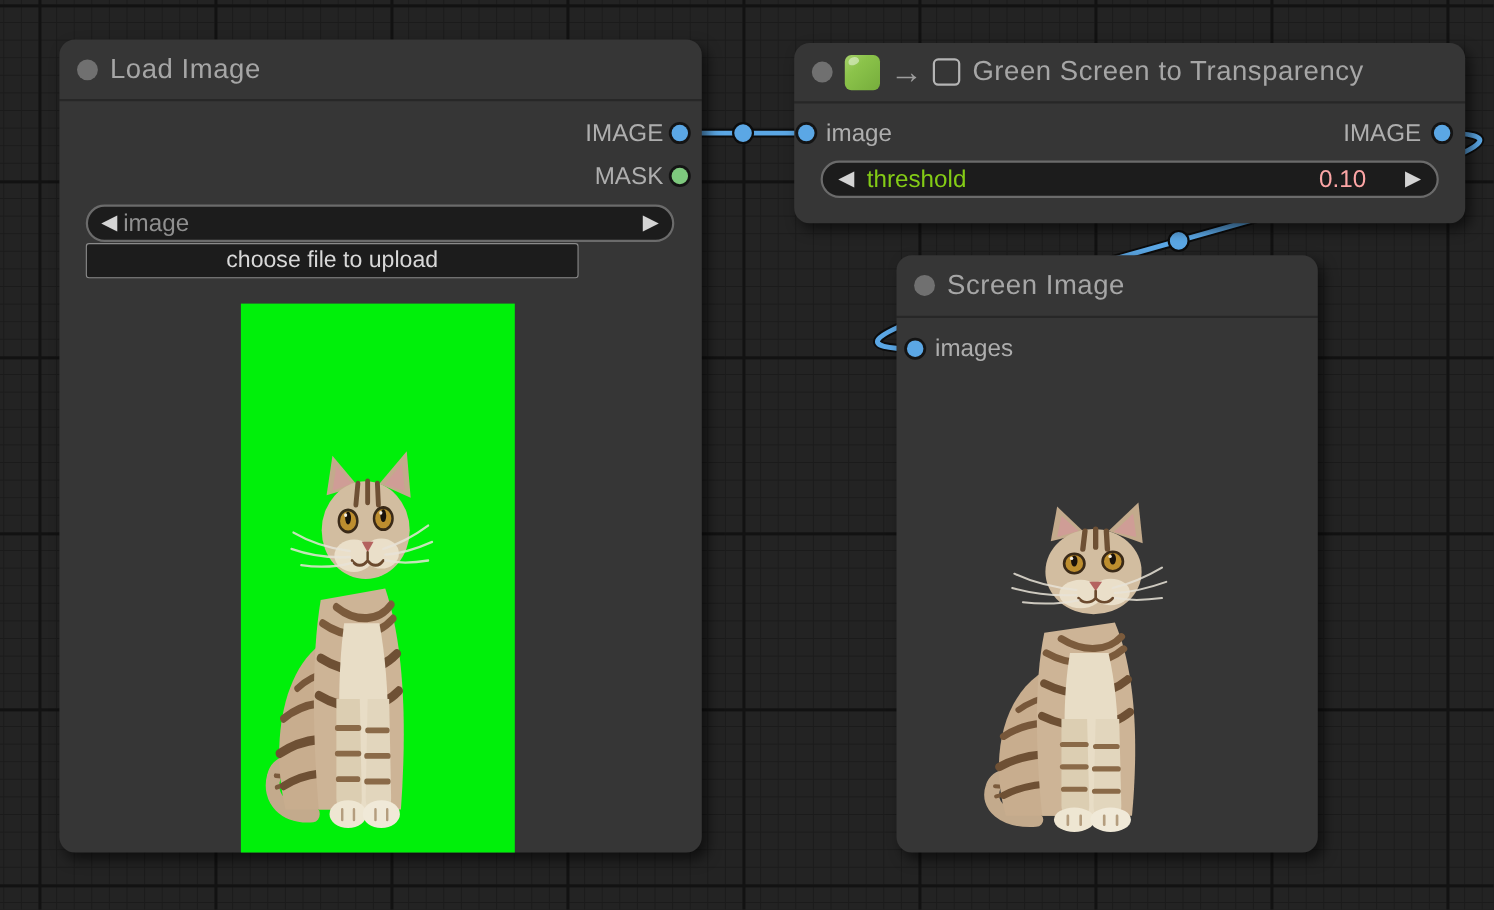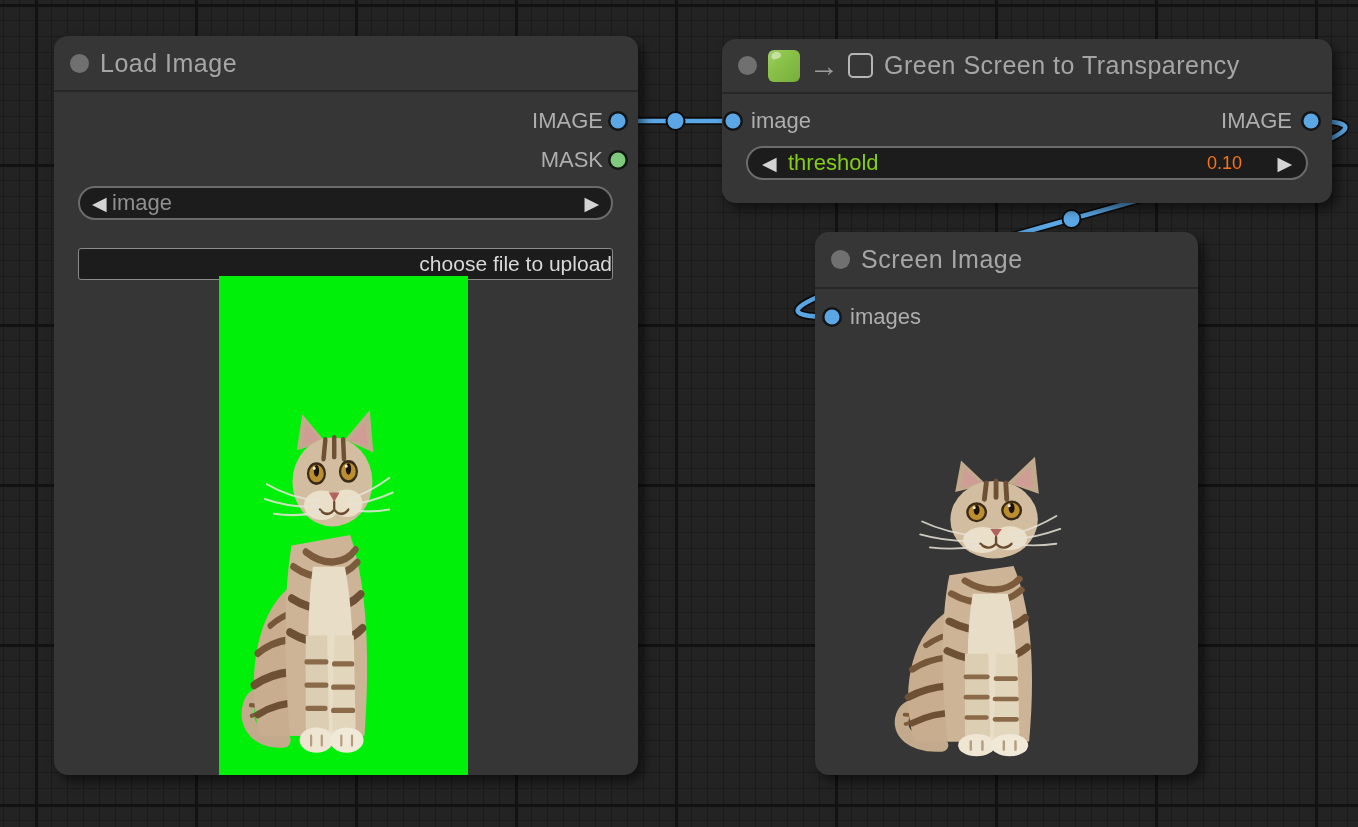--- a/index.html
+++ b/index.html
@@ -67,21 +67,21 @@
     border-radius:3px; height:32px;
     display:flex; align-items:center; justify-content:center;
     color:#d8d8d8; font-size:21px;
   }
   .w-arrow { position:absolute; top:50%; transform:translateY(-50%); color:#d4d4d4; font-size:19px; line-height:1; }
   .w-label { position:absolute; top:50%; transform:translateY(-50%); color:#8f8f8f; font-size:22px; white-space:nowrap; }
   .w-value-center {
     position:absolute; left:0; right:0; top:50%; transform:translateY(-50%);
     text-align:center; color:#e6e6e6; font-size:22px; white-space:nowrap;
   }
-  .w-value-right { position:absolute; top:50%; transform:translateY(-50%); color:#f97316; font-size:18px; }
+  .w-value-right { position:absolute; top:50%; transform:translateY(-50%); color:#fca5a5; font-size:22px; }
   .wt-label { color:#84cc16; }
 
   .green-screen-img { position:absolute; background:#00f00a; }
   .cat-svg { position:absolute; }
 </style>
 </head>
 <body>
 
 <div class="canvas">
 
@@ -158,21 +158,21 @@
 
     <span class="slot-label" style="right:35px; top:124px;">MASK</span>
     <span class="port t-mask" style="left:564px; top:124px;"></span>
 
     <div class="widget-combo" style="left:24px; top:150px; width:535px;">
       <span class="w-arrow" style="left:12px;">◀</span>
       <span class="w-label" style="left:32px;">image</span>
       <span class="w-arrow" style="right:12px;">▶</span>
     </div>
 
-    <div class="widget-button" style="left:24px; top:212px; width:535px;justify-content:flex-end;">
+    <div class="widget-button" style="left:24px; top:185px; width:448px;">
       <span>choose file to upload</span>
     </div>
 
     <div class="green-screen-img" style="left:165px; top:240px; width:249px; height:499px;">
       <svg class="cat-svg" style="left:21px; top:132px;" width="160" height="349" viewBox="0 0 180 330" preserveAspectRatio="none">
         <use href="#catsym"></use>
       </svg>
     </div>
   </div>
 

